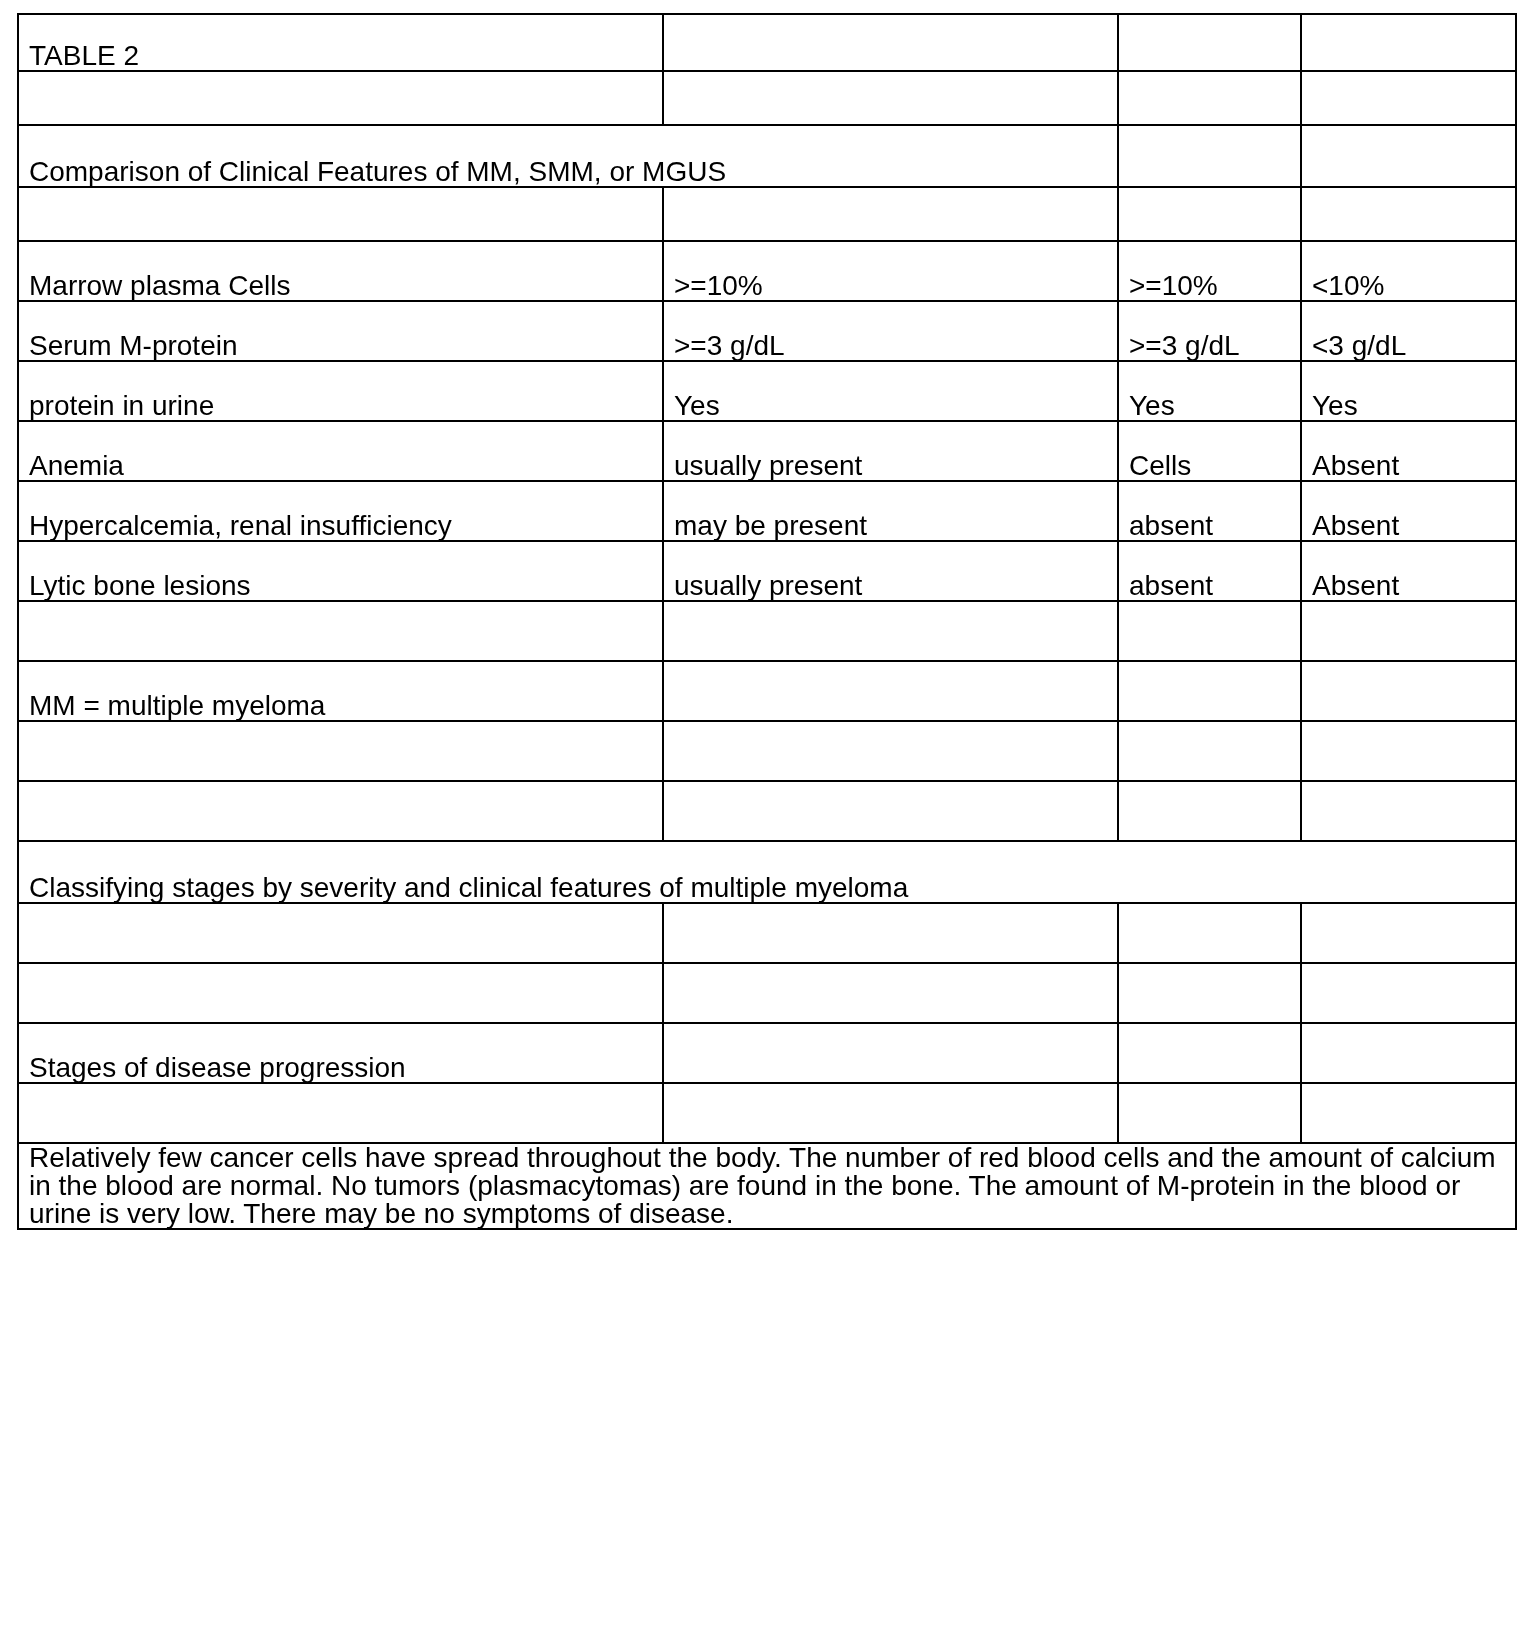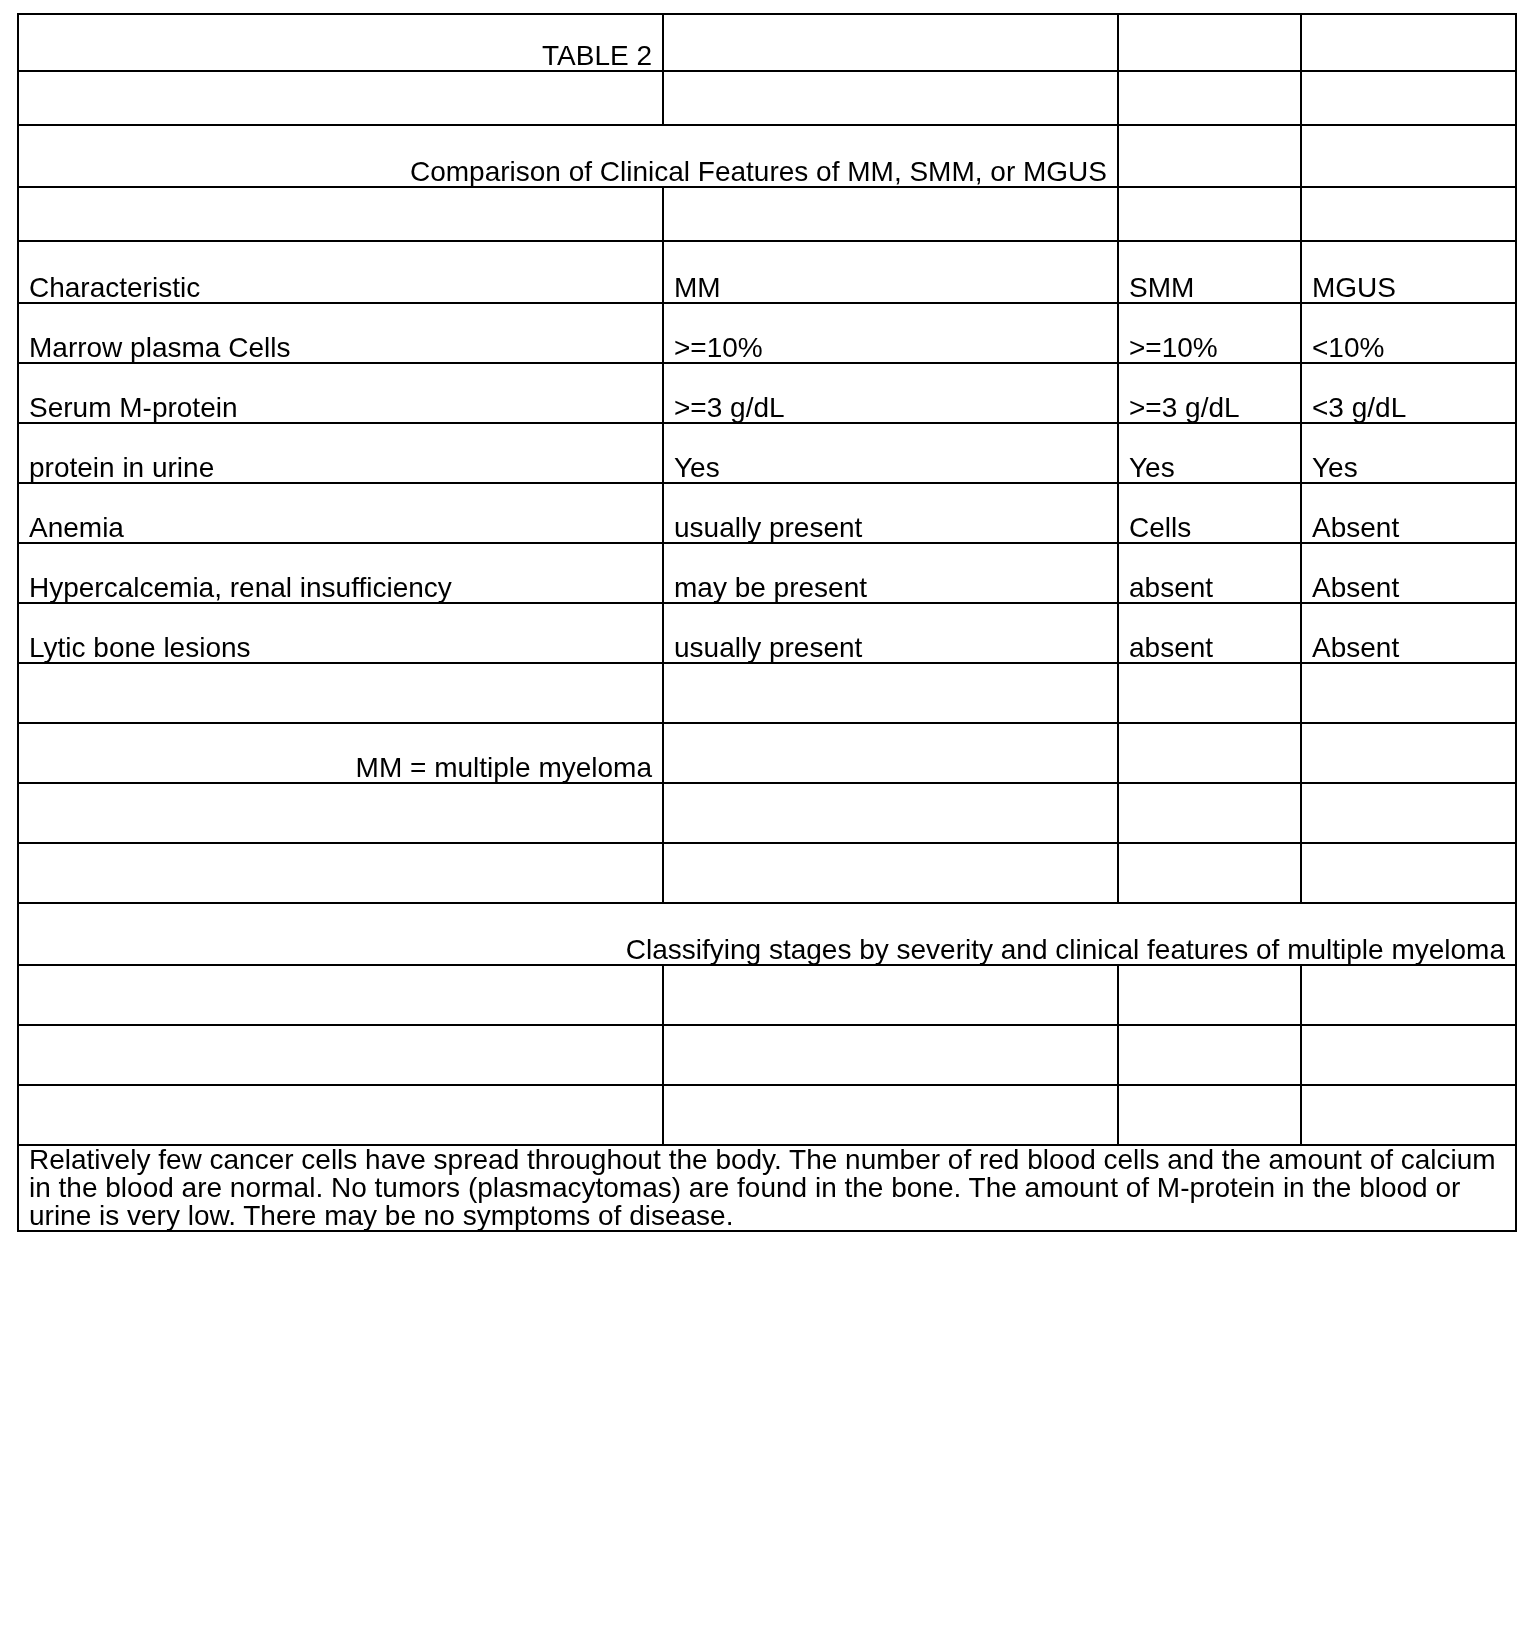--- a/index.html
+++ b/index.html
@@ -32,21 +32,20 @@
     padding: 0 10px;
     vertical-align: bottom;
     font-size: 28px;
     line-height: 1.0;
     font-weight: normal;
     color: #000000;
     overflow: hidden;
   }
   td.bold {
     font-weight: bold;
-    text-align: right;
   }
   td.pad-b {
     padding-bottom: 8px;
   }
   
   tr.h-title td   { height: 55px; }
   tr.h-blank td   { height: 52px; }
   tr.h-head td    { height: 60px; }
   tr.h-data td    { height: 58px; }
   tr.h-def td     { height: 58px; }
@@ -96,26 +95,20 @@
         <td class="empty-cell"></td>
       </tr>
 
       <tr class="h-blank">
         <td class="empty-cell"></td>
         <td class="empty-cell"></td>
         <td class="empty-cell"></td>
         <td class="empty-cell"></td>
       </tr>
 
-      <tr class="h-head">
-        <td class="pad-b">Characteristic</td>
-        <td class="pad-b">MM</td>
-        <td class="pad-b">SMM</td>
-        <td class="pad-b">MGUS</td>
-      </tr>
 
       <tr class="h-data">
         <td class="pad-b">Marrow plasma Cells</td>
         <td class="pad-b">&gt;=10%</td>
         <td class="pad-b">&gt;=10%</td>
         <td class="pad-b">&lt;10%</td>
       </tr>
 
       <tr class="h-data">
         <td class="pad-b">Serum M-protein</td>
@@ -194,20 +187,26 @@
         <td class="empty-cell"></td>
       </tr>
 
       <tr class="h-gap">
         <td class="empty-cell"></td>
         <td class="empty-cell"></td>
         <td class="empty-cell"></td>
         <td class="empty-cell"></td>
       </tr>
 
+      <tr class="h-data">
+        <td class="pad-b">Stages of disease progression</td>
+        <td class="empty-cell"></td>
+        <td class="empty-cell"></td>
+        <td class="empty-cell"></td>
+      </tr>
 
       <tr class="h-gap">
         <td class="empty-cell"></td>
         <td class="empty-cell"></td>
         <td class="empty-cell"></td>
         <td class="empty-cell"></td>
       </tr>
 
 
       <tr>

